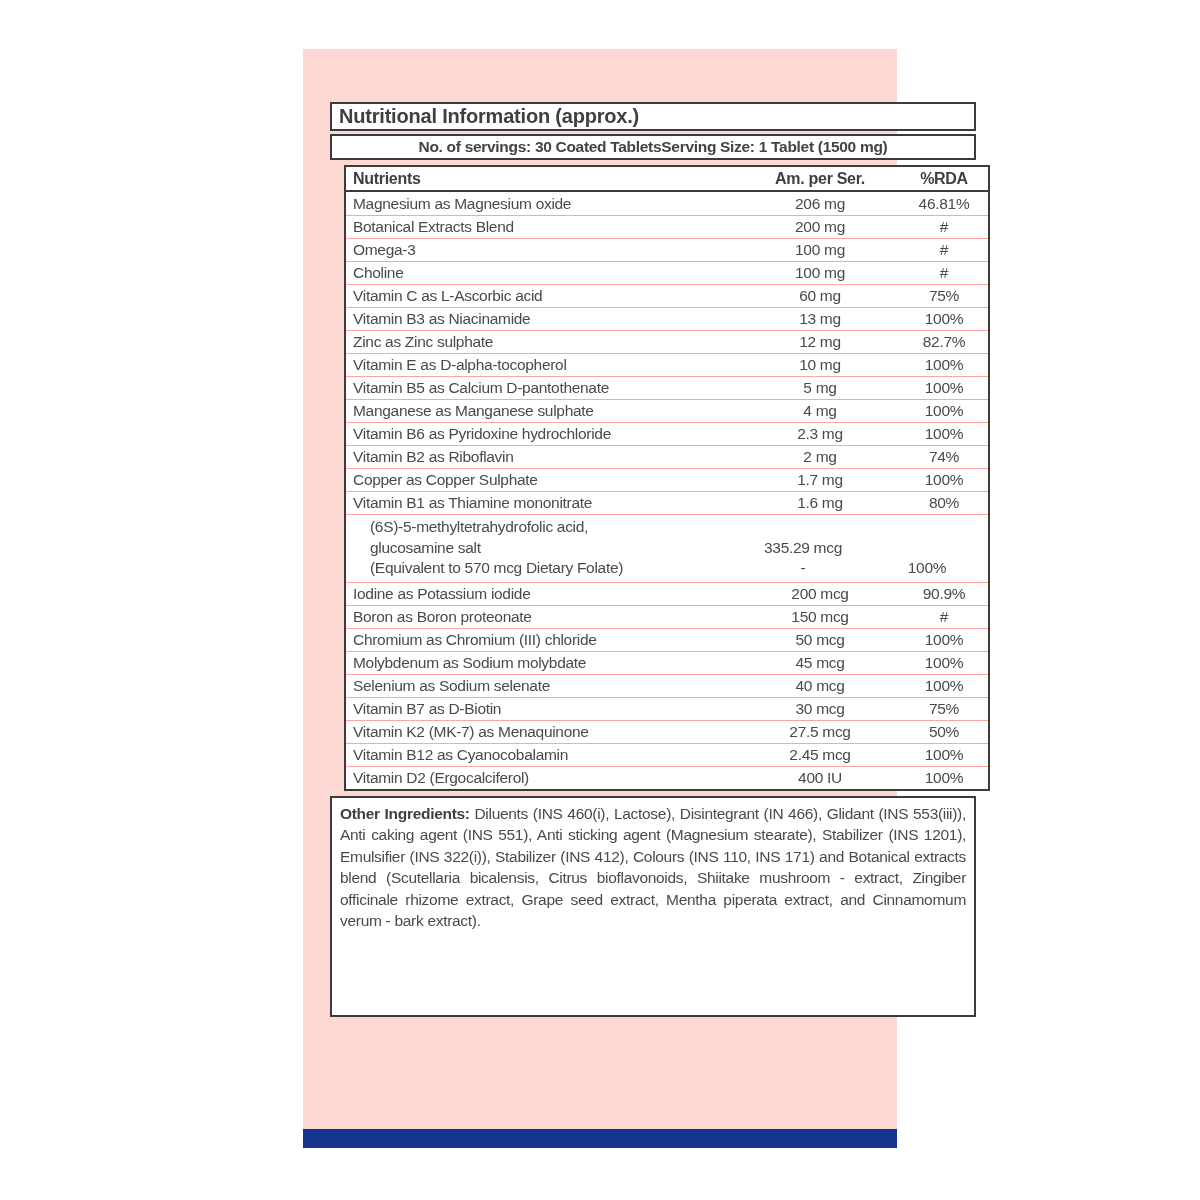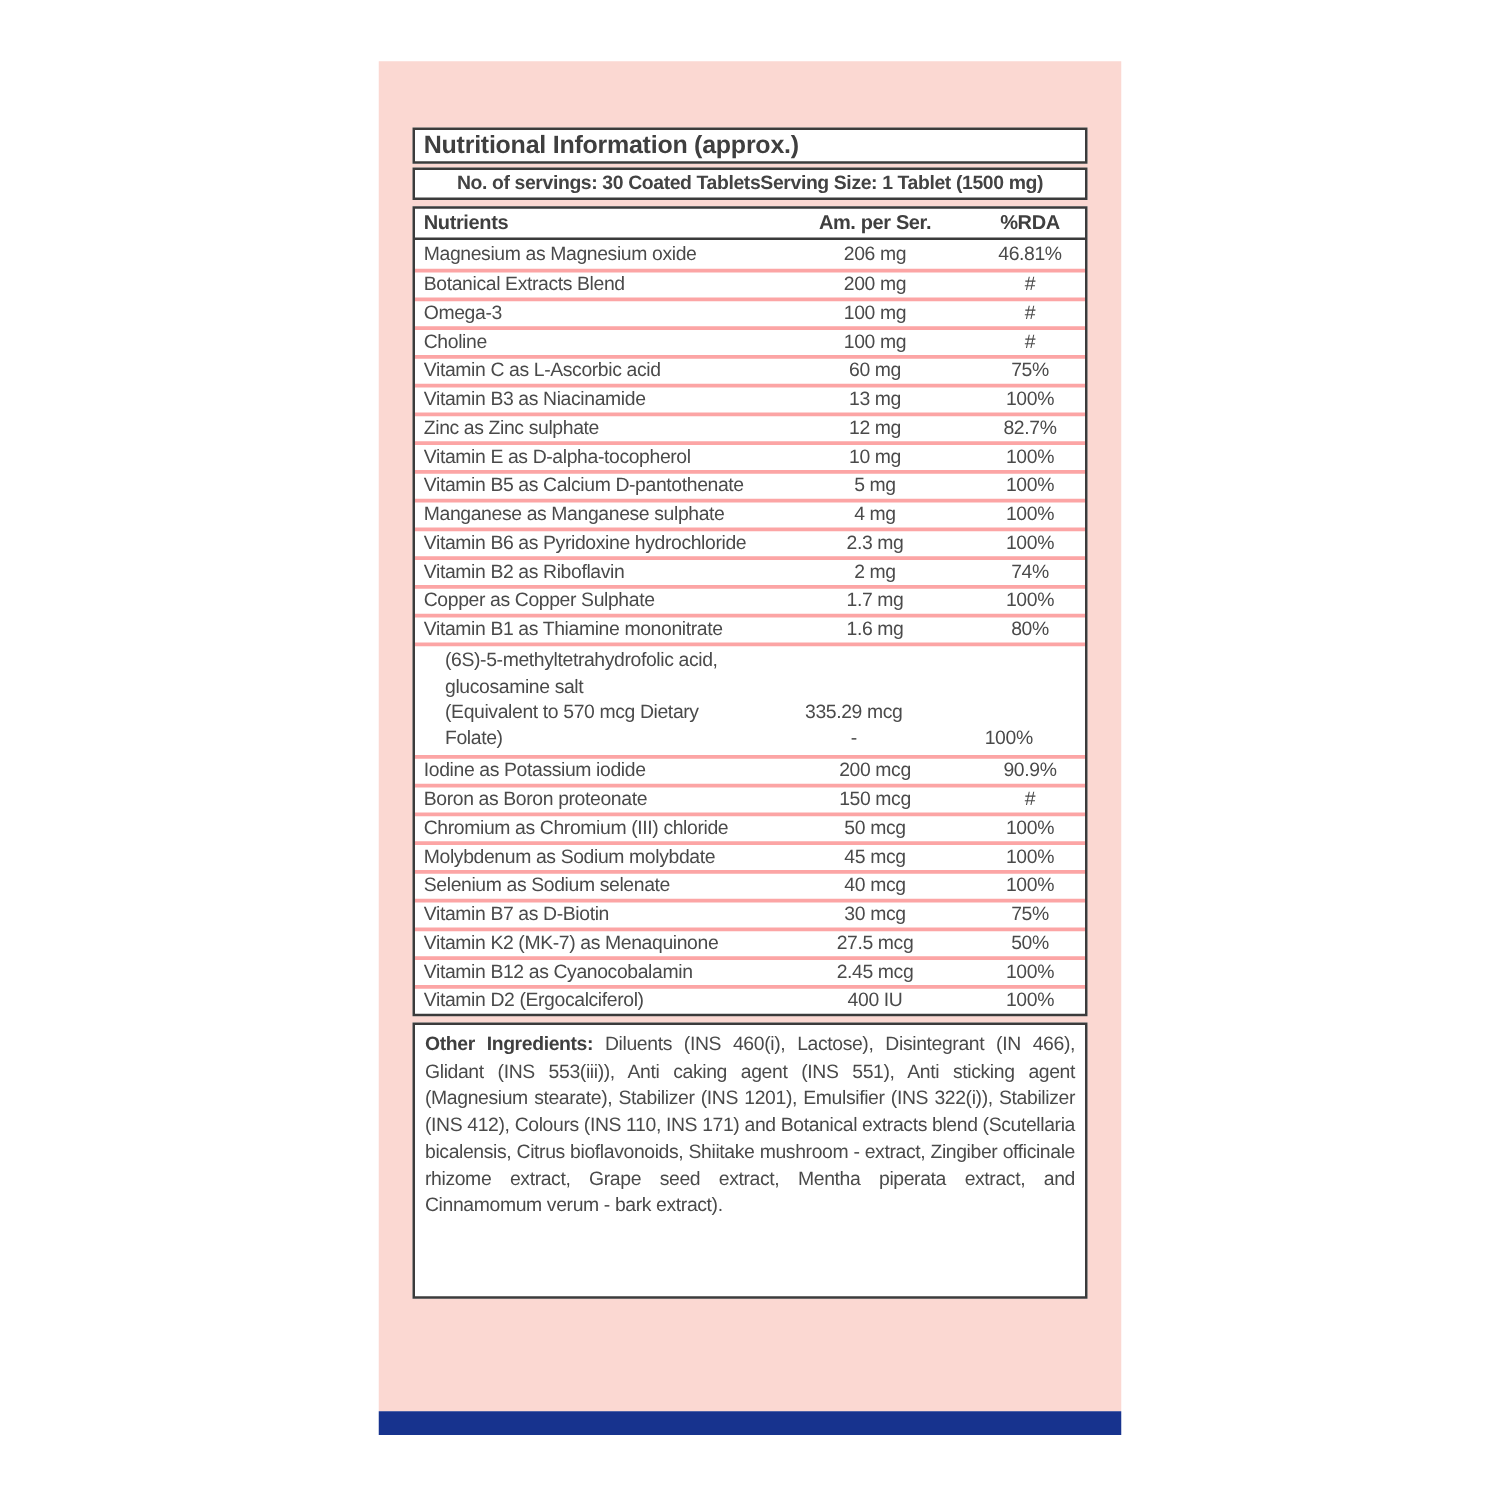--- a/index.html
+++ b/index.html
@@ -14,21 +14,21 @@
     position:absolute; left:303px; top:49px;
     width:594px; height:1080px;
     background:#fbd8d2;
   }
   .blue-bar {
     position:absolute; left:303px; top:1129px;
     width:594px; height:19px;
     background:#17338e;
   }
   .label-wrap {
-    position:absolute; left:27px; top:53px; width:540px;
+    position:absolute; left:27px; top:53px; width:646px;
   }
   .box {
     background:#ffffff;
     border:2px solid #3b3b3b;
     width:100%;
   }
   .title-box {
     height:29px;
     display:flex; align-items:center;
     padding:0 7px;
@@ -38,36 +38,36 @@
     color:#3f3f3f;
   }
   .servings-box {
     height:26px;
     display:flex; align-items:center; justify-content:center;
     padding:0 7px;
     margin-bottom:5px;
     font-size:15.5px; font-weight:bold;
     color:#434343;
   }
-  .table-box { margin-bottom:5px; }
+  .table-box { margin-bottom:5px;margin-left:14px; }
   .thead, .trow {
     display:grid;
     grid-template-columns:1fr 160px 88px;
   }
   .thead {
     min-height:25px;
     align-items:center;
     border-bottom:2px solid #3b3b3b;
     font-size:16px; font-weight:bold;
     color:#3f3f3f;
   }
   .trow {
     min-height:23px;
     align-items:center;
-    border-top:3px solid #fca5a5;
+    border-top:1px solid #fca5a5;
     font-size:15.5px;
     color:#4a4a4a;
   }
   .trow:first-child { border-top:none; }
   .cell.name { padding-left:7px; padding-right:2px; }
   .cell.amt  { text-align:center; }
   .cell.rda  { text-align:center; }
   .trow.multi { padding:2px 17px 3px; align-items:end; }
   .trow.multi .cell { line-height:20.5px; align-self:end; }
   .paras-box {

